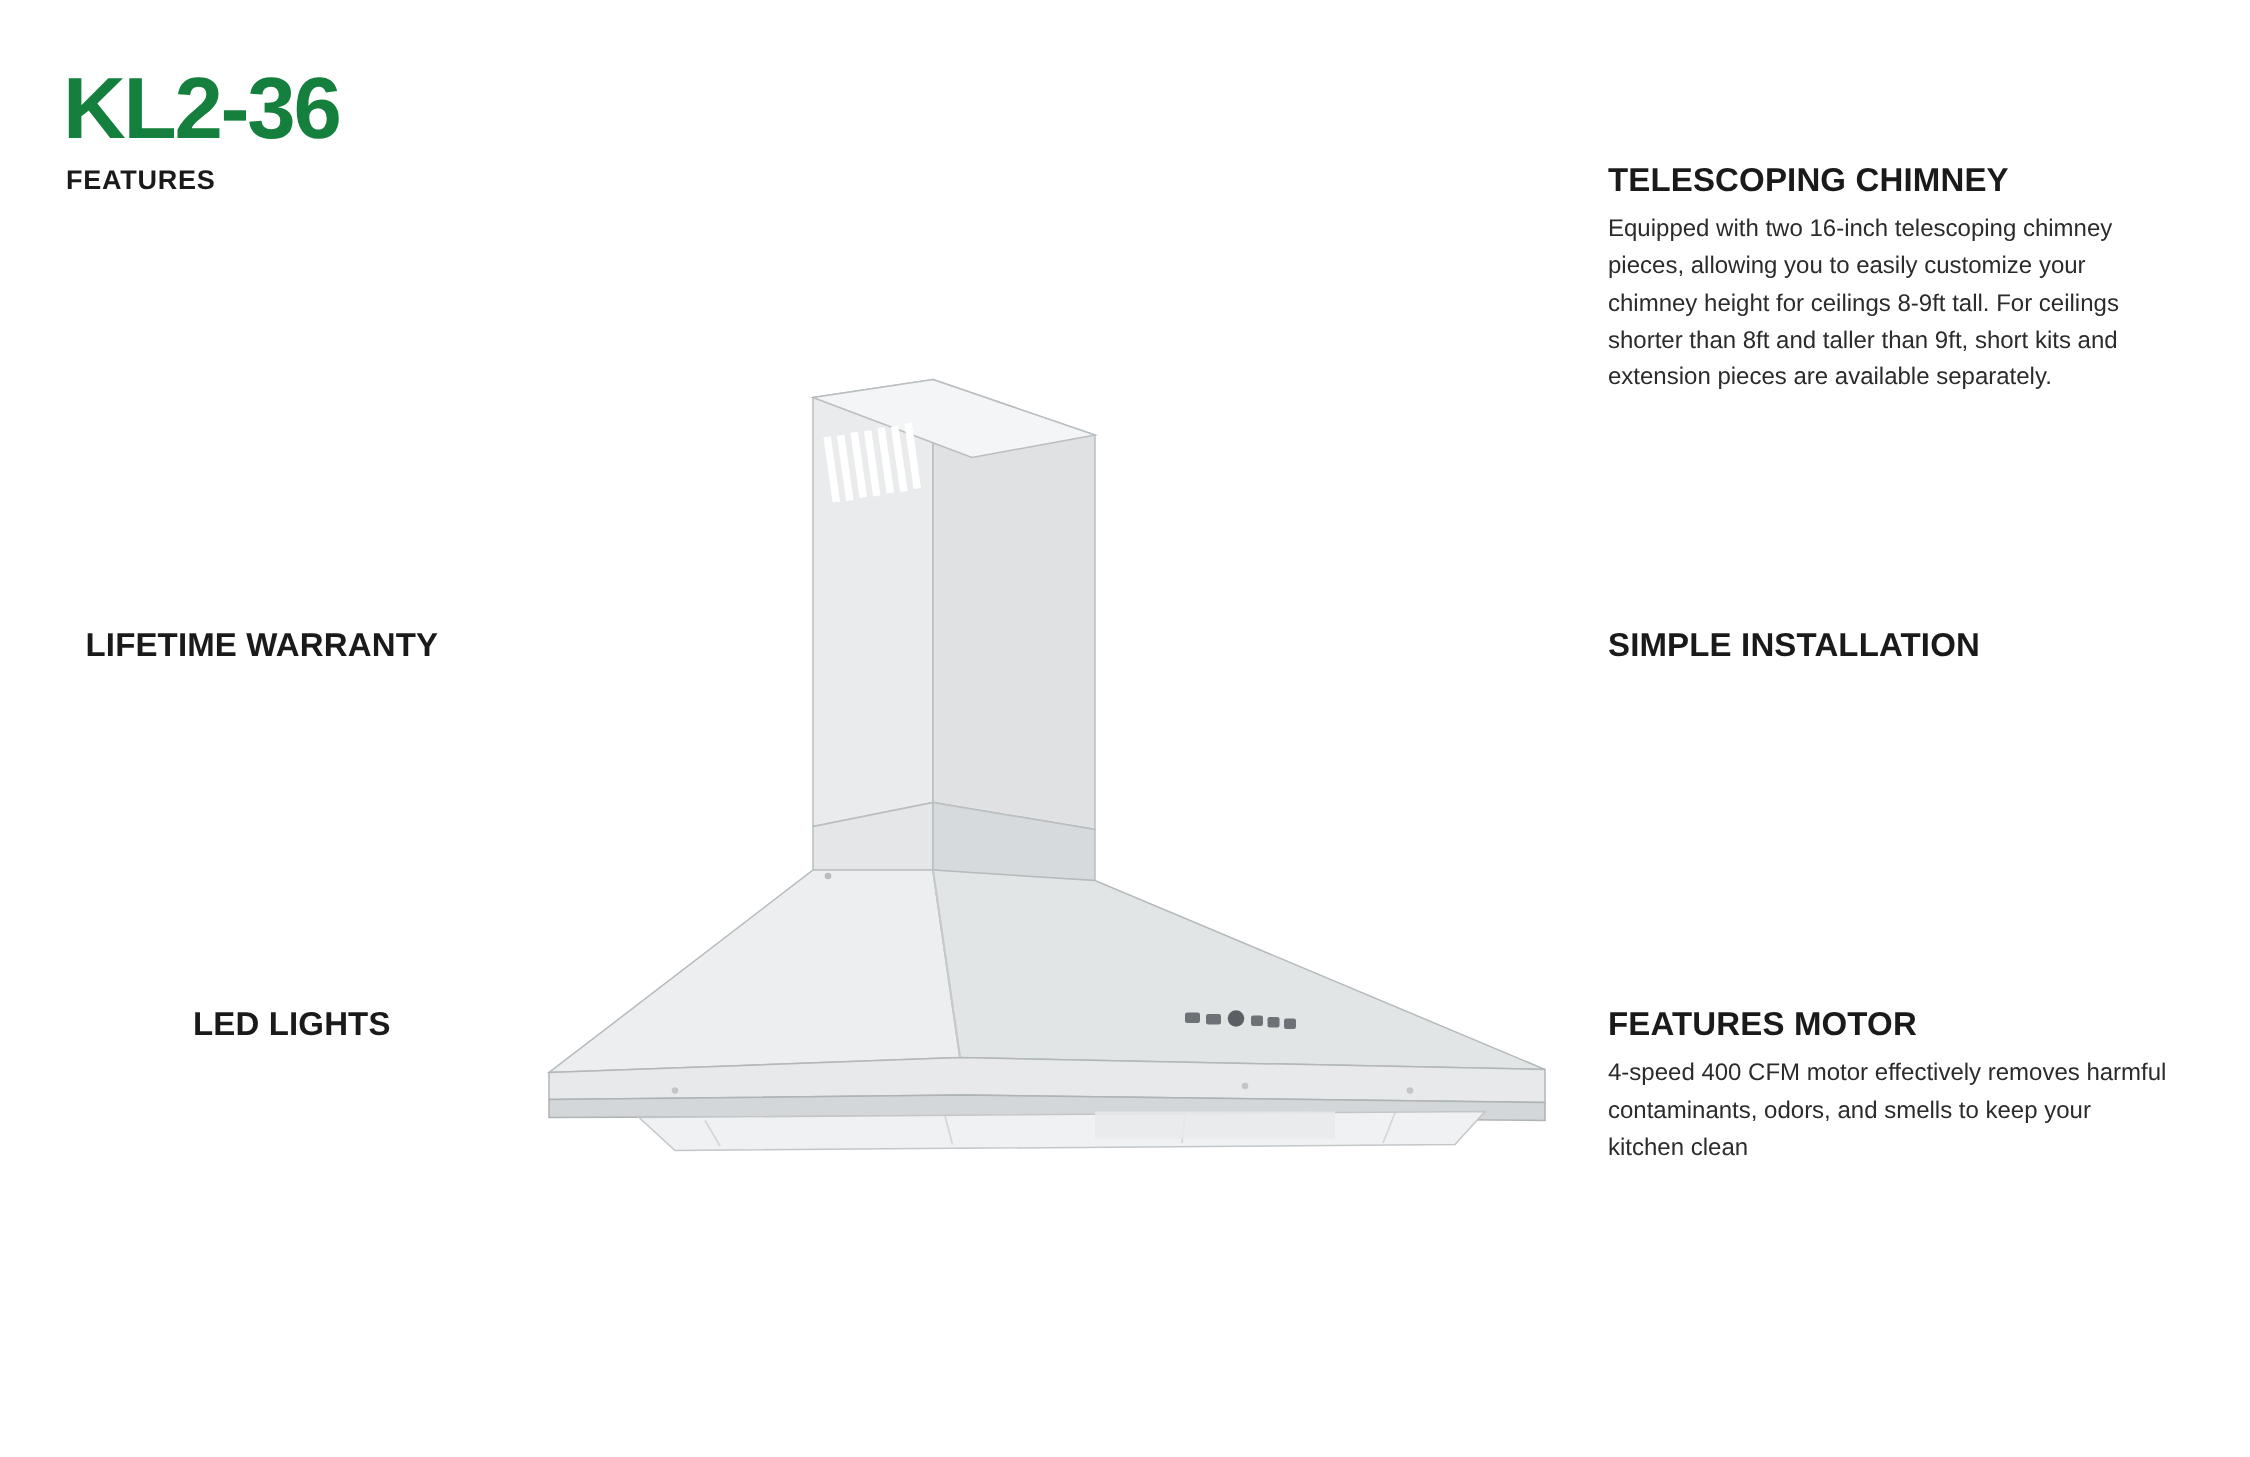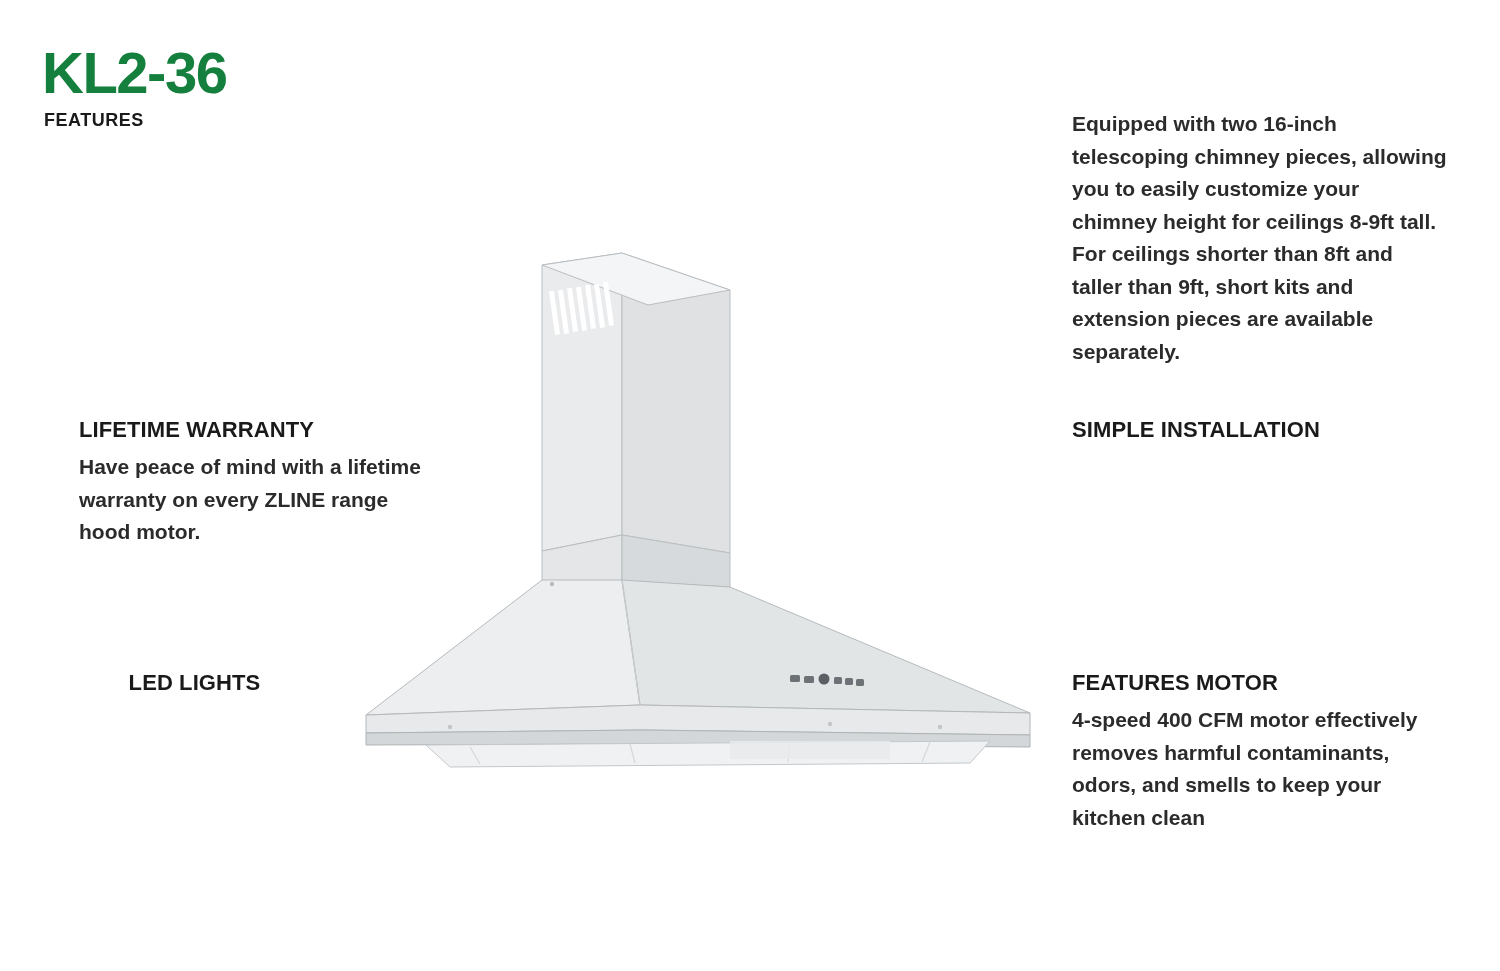--- a/index.html
+++ b/index.html
@@ -45,31 +45,31 @@
   }
   .feature-title {
     font-size: 22px;
     font-weight: bold;
     letter-spacing: 0.1px;
     color: #1a1a1a;
     margin: 0 0 9px 0;
     line-height: 1.1;
   }
   .feature-body {
-    font-size: 21px;
+    font-size: 16px;
     line-height: 1.55;
     color: #2b2b2b;
     margin: 0;
-    font-weight: 700;
+    font-weight: 400;
   }
 
   #feat-telescoping { left: 1072px; top: 108px; width: 375px; }
   #feat-simple      { left: 1072px; top: 418px; width: 375px; }
   #feat-motor       { left: 1072px; top: 671px; width: 375px; }
-  #feat-warranty    { left: 57px;  top: 418px; width: 355px; margin-left: 22px; }
+  #feat-warranty    { left: 57px;  top: 418px; width: 355px; }
   #feat-led         { left: 57px;  top: 671px; width: 275px; text-align: center; }
 
   
   .hood {
     position: absolute;
     left: 330px;
     top: 235px;
     width: 720px;
     height: 545px;
   }
@@ -77,35 +77,35 @@
 </style>
 </head>
 <body>
 
 <div class="header">
   <h1 class="product-title">KL2-36</h1>
   <div class="features-label">FEATURES</div>
 </div>
 
 <div class="feature" id="feat-telescoping">
+  <h2 class="feature-title">TELESCOPING CHIMNEY</h2>
   <p class="feature-body">Equipped with two 16-inch telescoping chimney pieces, allowing you to easily customize your chimney height for ceilings 8-9ft tall. For ceilings shorter than 8ft and taller than 9ft, short kits and extension pieces are available separately.</p>
 </div>
 
 <div class="feature" id="feat-simple">
   <h2 class="feature-title">SIMPLE INSTALLATION</h2>
 </div>
 
 <div class="feature" id="feat-motor">
   <h2 class="feature-title">FEATURES MOTOR</h2>
   <p class="feature-body">4-speed 400 CFM motor effectively removes harmful contaminants, odors, and smells to keep your kitchen clean</p>
 </div>
 
 <div class="feature" id="feat-warranty">
   <h2 class="feature-title">LIFETIME WARRANTY</h2>
-  <p class="feature-body">Have peace of mind with a lifetime warranty on every ZLINE range hood motor.</p>
 </div>
 
 <div class="feature" id="feat-led">
   <h2 class="feature-title">LED LIGHTS</h2>
 </div>
 
 <div class="hood">
   <svg width="720" height="545" viewBox="0 0 720 545" xmlns="http://www.w3.org/2000/svg">
 
     <g>

